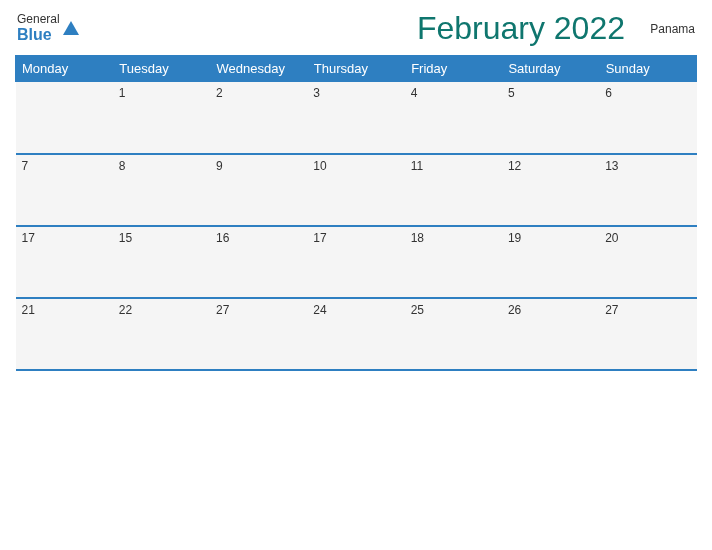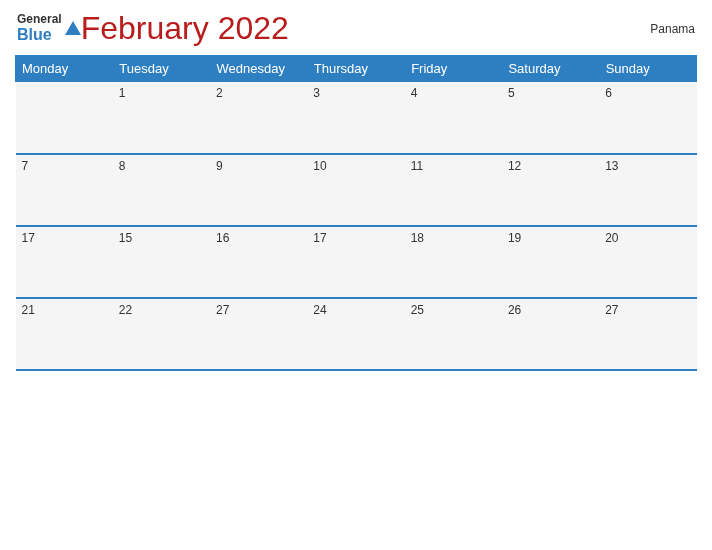--- a/index.html
+++ b/index.html
@@ -28,36 +28,36 @@
       align-items: center;
       font-size: 13px;
       font-weight: bold;
       color: #333;
     }
     .logo-text {
       display: flex;
       flex-direction: column;
       line-height: 1.1;
     }
-    .logo-general { color: #333; font-size: 12px; font-weight: bold; }
+    .logo-general { color: #333; font-size: 12px; font-weight: normal; }
     .logo-blue { color: #2e7fc1; font-size: 16px; font-weight: bold; }
     .logo-triangle {
       width: 0;
       height: 0;
       border-left: 8px solid transparent;
       border-right: 8px solid transparent;
       border-bottom: 14px solid #2e7fc1;
       margin-left: 3px;
       margin-bottom: 2px;
     }
     .month-title {
       font-size: 32px;
       font-weight: normal;
-      color: #b91c1c;
-      text-align: left;
+      color: #0f766e;
+      text-align: right;
       flex: 1;
     }
     .country {
       font-size: 12px;
       color: #333;
       min-width: 70px;
       text-align: right;
     }
     .calendar-grid {
       width: 100%;

